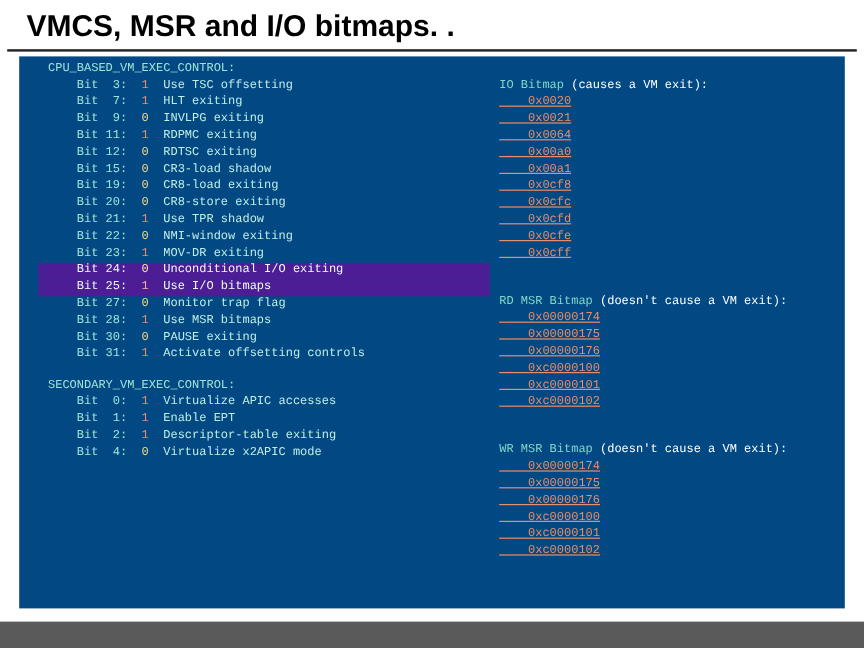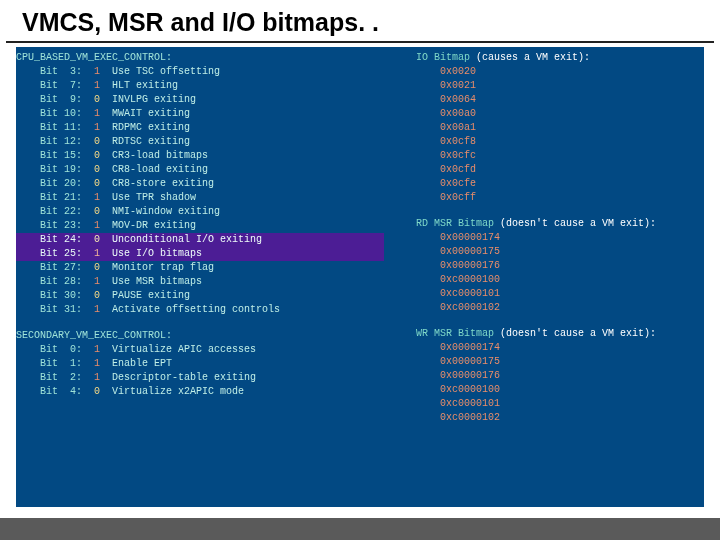--- a/index.html
+++ b/index.html
@@ -38,21 +38,21 @@
     overflow: hidden;
   }
   .footer-strip {
     position: absolute;
     bottom: 0; left: 0; right: 0;
     height: 22px;
     background: #5a5a5a;
   }
   .col-left {
     position: absolute;
-    left: 0; top: 4px;
+    left: 24px; top: 4px;
     width: 370px;
   }
   .col-right {
     position: absolute;
     left: 400px; top: 4px;
     width: 280px;
   }
   .hdr {
     color: #bfeee6;
     white-space: pre;
@@ -67,47 +67,47 @@
   .hl {
     background: #4c1d95;
     color: #e8faf6;
     display: block;
     margin-left: -8px; padding-left: 8px;
     width: 376px;
   }
   .hl .v0 { color: #f7e6b5; }
   .hl .v1 { color: #f2b29a; }
   .hl .desc { color: #eefcf9; }
-  .io-hdr { white-space: pre; }
+  .io-hdr { white-space: pre; margin-top: 14px; }
   .io-hdr .p1 { color: #7fd8c8; }
   .io-hdr .wh { color: #fff; }
   .io-val, .msr-val {
     color: #e98d6a;
     white-space: pre;
+    text-decoration: underline;
   }
   .spacer { height: 12px; }
 </style>
 </head>
 <body>
 
 <div class="slide">
   <div class="title-bar">VMCS, MSR and I/O bitmaps. .</div>
   <div class="title-underline"></div>
 
   <div class="terminal">
     <div class="col-left">
       <div class="hdr"><span class="lbl">CPU_BASED_VM_EXEC_CONTROL:</span></div>
       <div id="bits1">
           <div class="row"><span>    Bit  3:  </span><span class="v1">1</span><span>  </span><span class="desc">Use TSC offsetting</span></div>
           <div class="row"><span>    Bit  7:  </span><span class="v1">1</span><span>  </span><span class="desc">HLT exiting</span></div>
           <div class="row"><span>    Bit  9:  </span><span class="v0">0</span><span>  </span><span class="desc">INVLPG exiting</span></div>
-          <div class="row"><span>    Bit 10:  </span><span class="v1">1</span><span>  </span><span class="desc">MWAIT exiting</span></div>
           <div class="row"><span>    Bit 11:  </span><span class="v1">1</span><span>  </span><span class="desc">RDPMC exiting</span></div>
           <div class="row"><span>    Bit 12:  </span><span class="v0">0</span><span>  </span><span class="desc">RDTSC exiting</span></div>
-          <div class="row"><span>    Bit 15:  </span><span class="v0">0</span><span>  </span><span class="desc">CR3-load bitmaps</span></div>
+          <div class="row"><span>    Bit 15:  </span><span class="v0">0</span><span>  </span><span class="desc">CR3-load shadow</span></div>
           <div class="row"><span>    Bit 19:  </span><span class="v0">0</span><span>  </span><span class="desc">CR8-load exiting</span></div>
           <div class="row"><span>    Bit 20:  </span><span class="v0">0</span><span>  </span><span class="desc">CR8-store exiting</span></div>
           <div class="row"><span>    Bit 21:  </span><span class="v1">1</span><span>  </span><span class="desc">Use TPR shadow</span></div>
           <div class="row"><span>    Bit 22:  </span><span class="v0">0</span><span>  </span><span class="desc">NMI-window exiting</span></div>
           <div class="row"><span>    Bit 23:  </span><span class="v1">1</span><span>  </span><span class="desc">MOV-DR exiting</span></div>
         </div>
       <div id="bits1hl">
           <div class="row hl"><span>    Bit 24:  </span><span class="v0">0</span><span>  </span><span class="desc">Unconditional I/O exiting</span></div>
           <div class="row hl"><span>    Bit 25:  </span><span class="v1">1</span><span>  </span><span class="desc">Use I/O bitmaps</span></div>
         </div>

